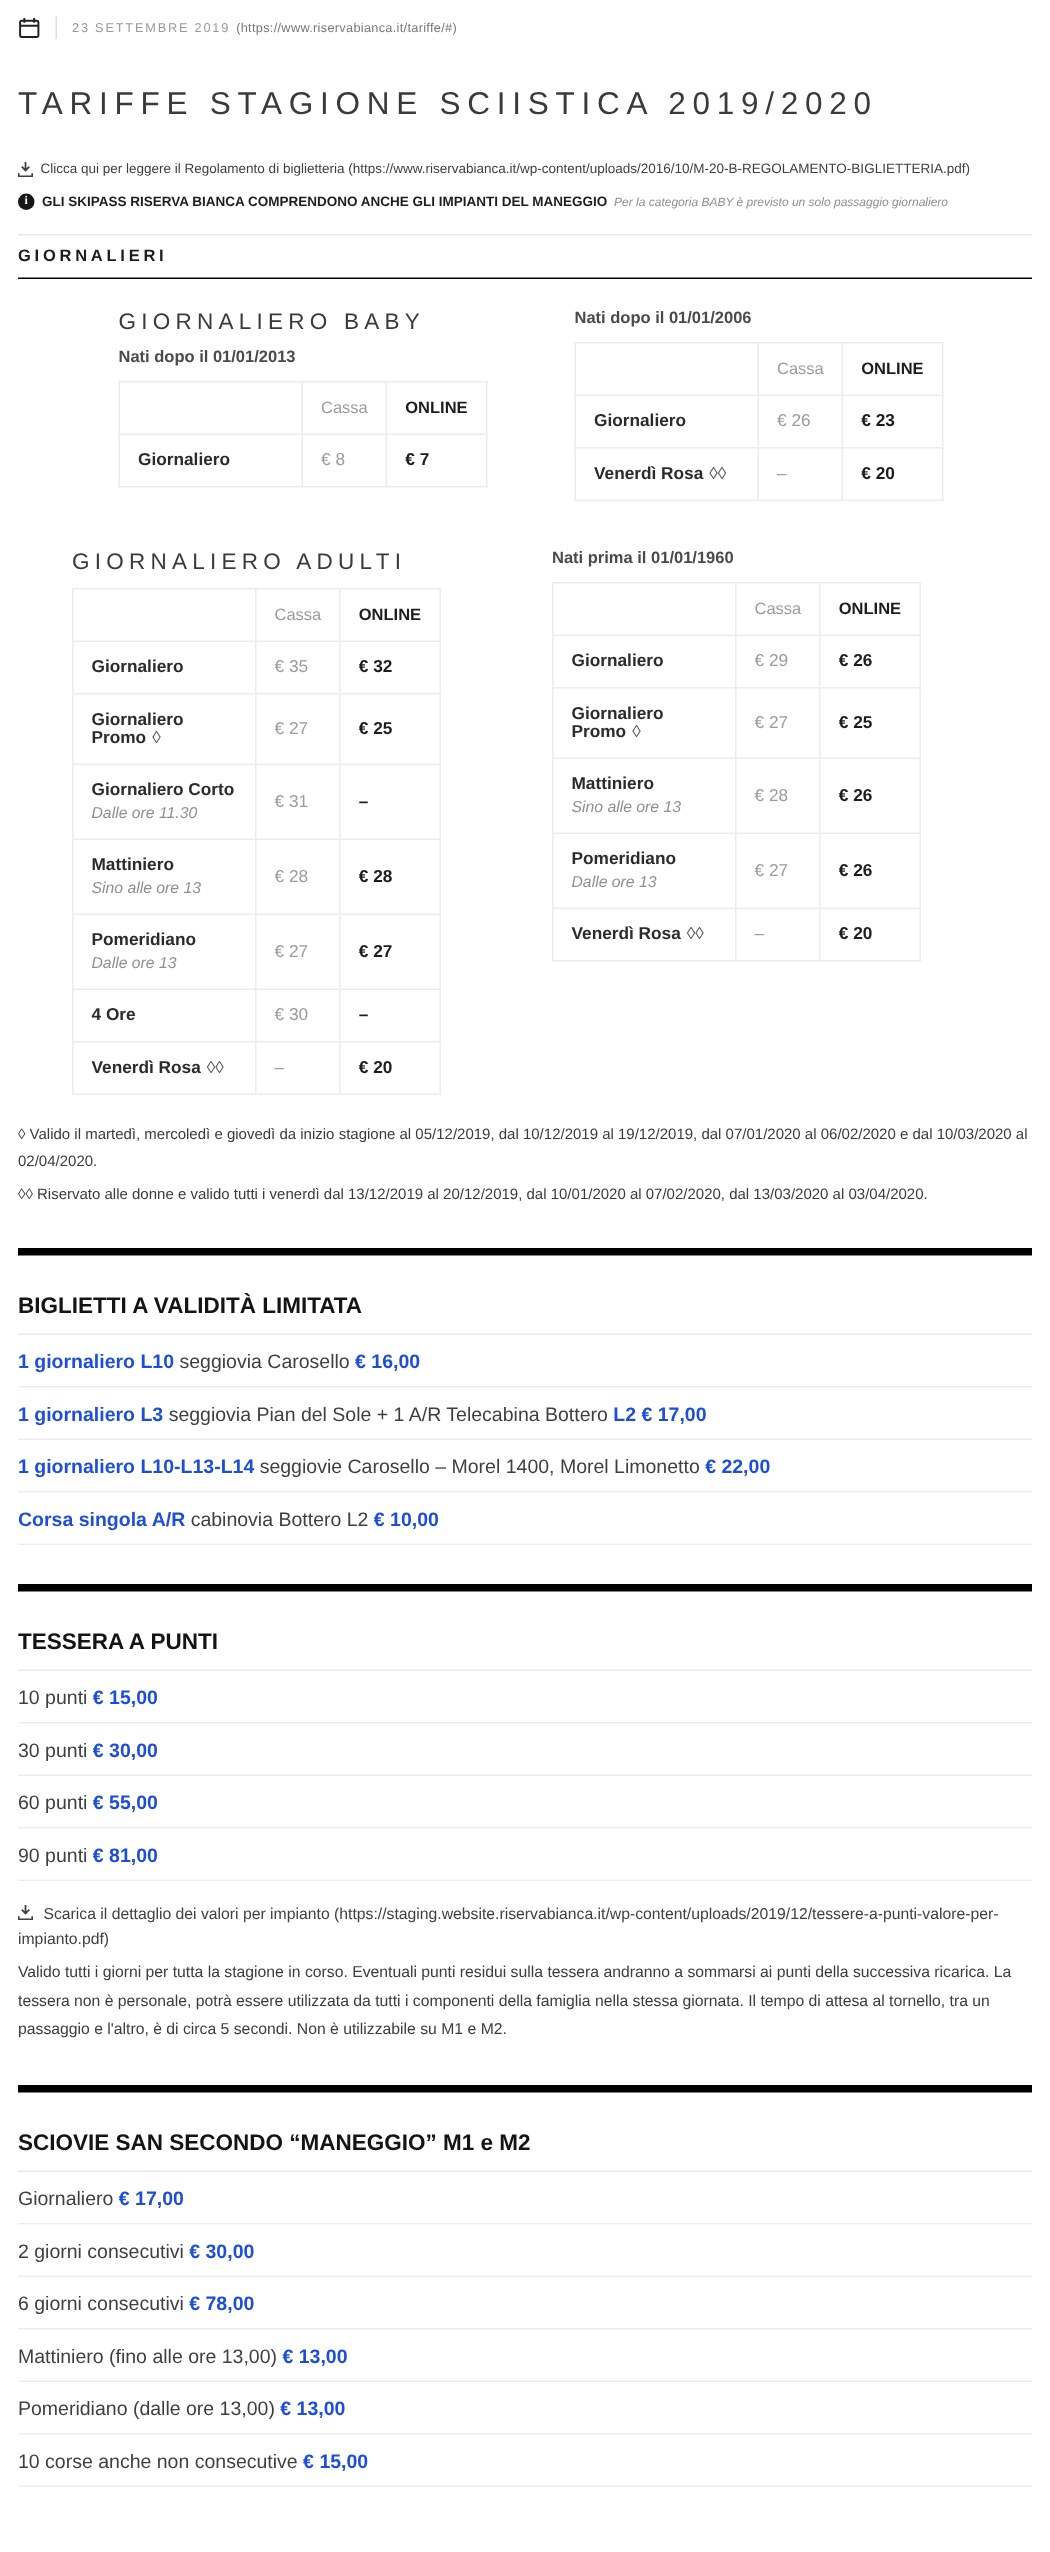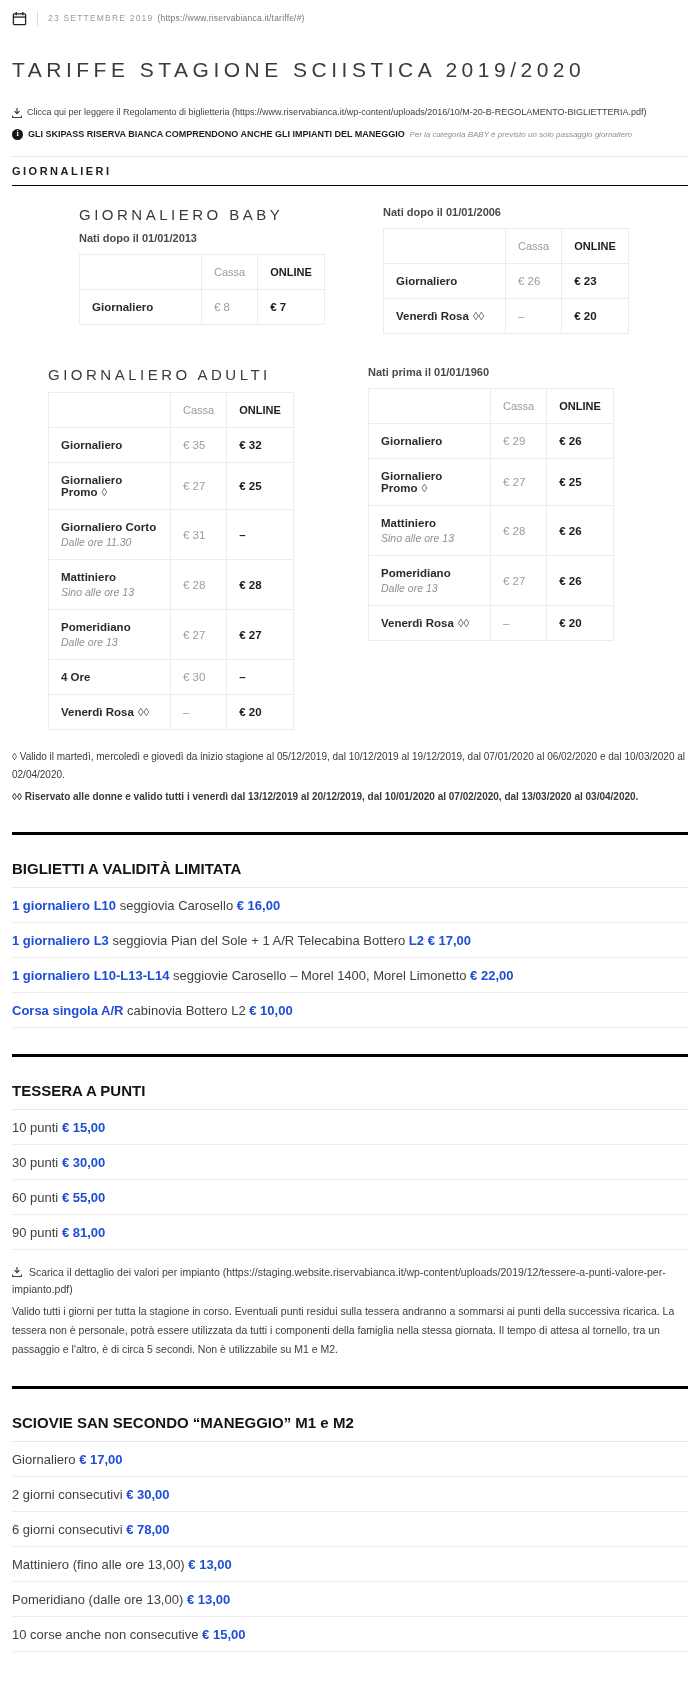--- a/index.html
+++ b/index.html
@@ -65,24 +65,24 @@
   td.c-label .mark { font-weight:400; color:#555; margin-left:4px; }
   td.c-label .mark:empty { display:none; }
   td.c-label .sub { display:block; font-weight:400; font-style:italic; color:#8f8f8f; font-size:10.5px; margin-top:3px; }
   td.c-label .sub:empty { display:none; }
   td.c-cassa { color:#9b9b9b; }
   td.c-online { font-weight:700; color:#1d1d1d; }
 
   
   .footnotes { margin-top:18px; font-size:10px; line-height:1.8; color:#3a3a3a; }
   .footnotes p { margin:0; }
-  .footnotes p + p { margin-top:4px;font-weight:bold; }
-
-  
-  .list-section { margin-top:26px; border-top:3px solid #000000; padding-top:25px; }
+  .footnotes p + p { margin-top:4px; }
+
+  
+  .list-section { margin-top:26px; border-top:5px solid #000000; padding-top:25px; }
   .ls-title {
     font-size:15px; font-weight:700; color:#141414; margin:0; padding-bottom:10px;
     border-bottom:1px solid #e8e8e8;
   }
   .ls-item { font-size:13px; padding:10px 0 9px 0; border-bottom:1px solid #ededed; color:#3f3f3f; }
   .ls-item b { color:#1d4ed8; }
 
   
   .dl-line { margin-top:14px; font-size:10.5px; line-height:1.6; }
   .dl-line .dl-icon { vertical-align:-1px; margin-right:4px; }

